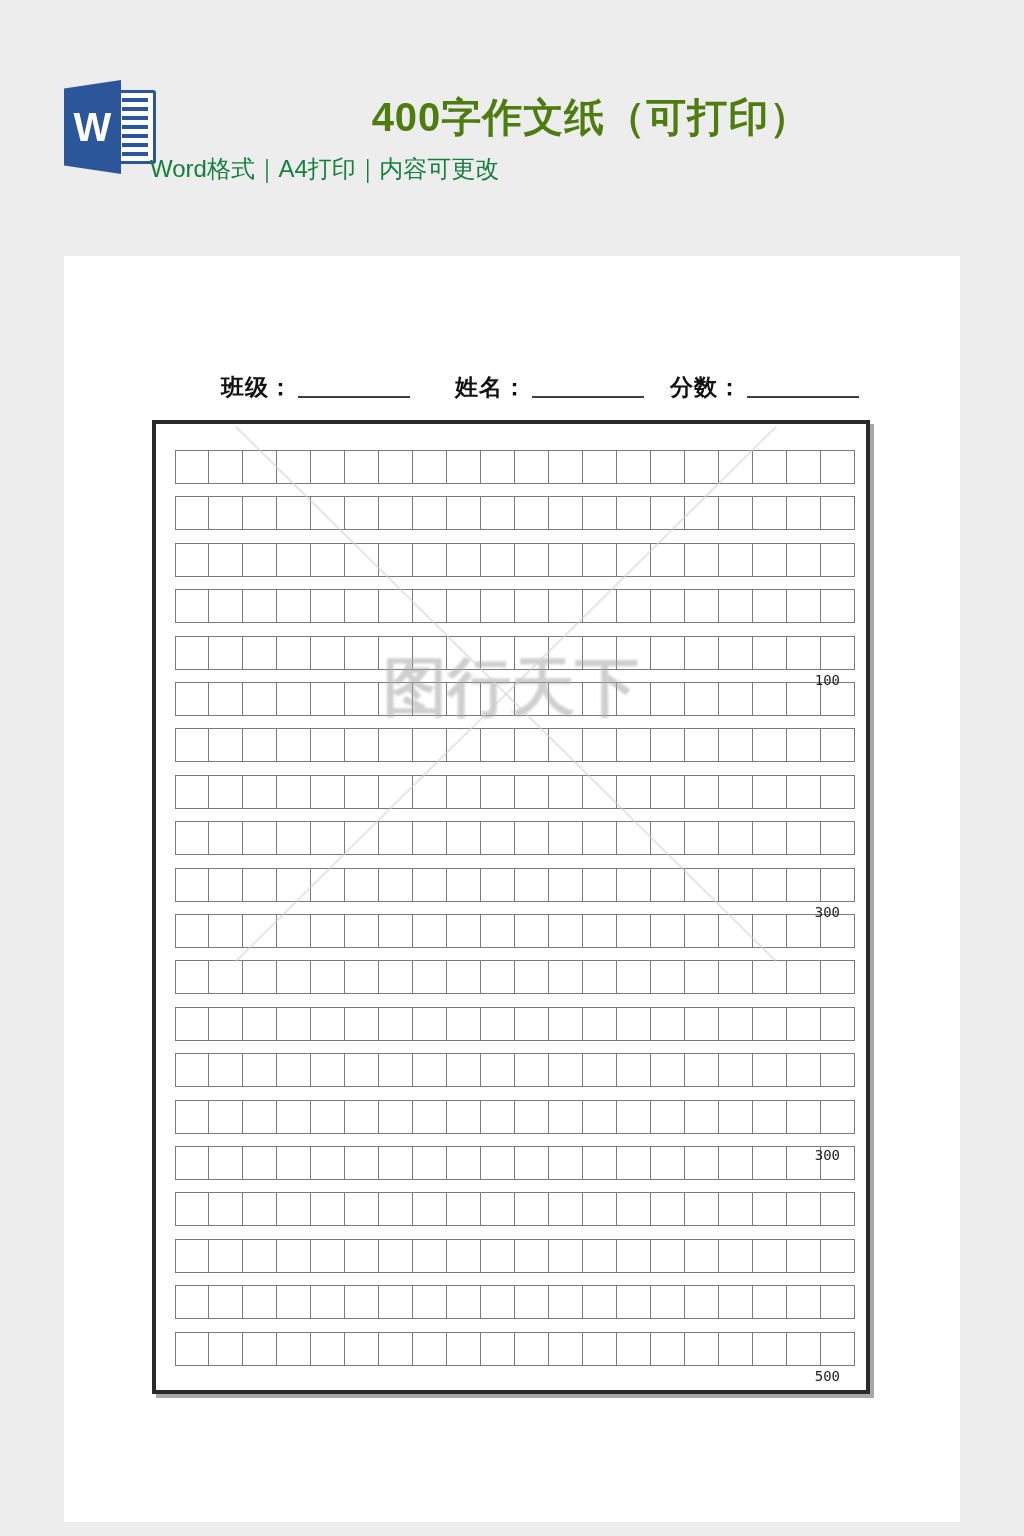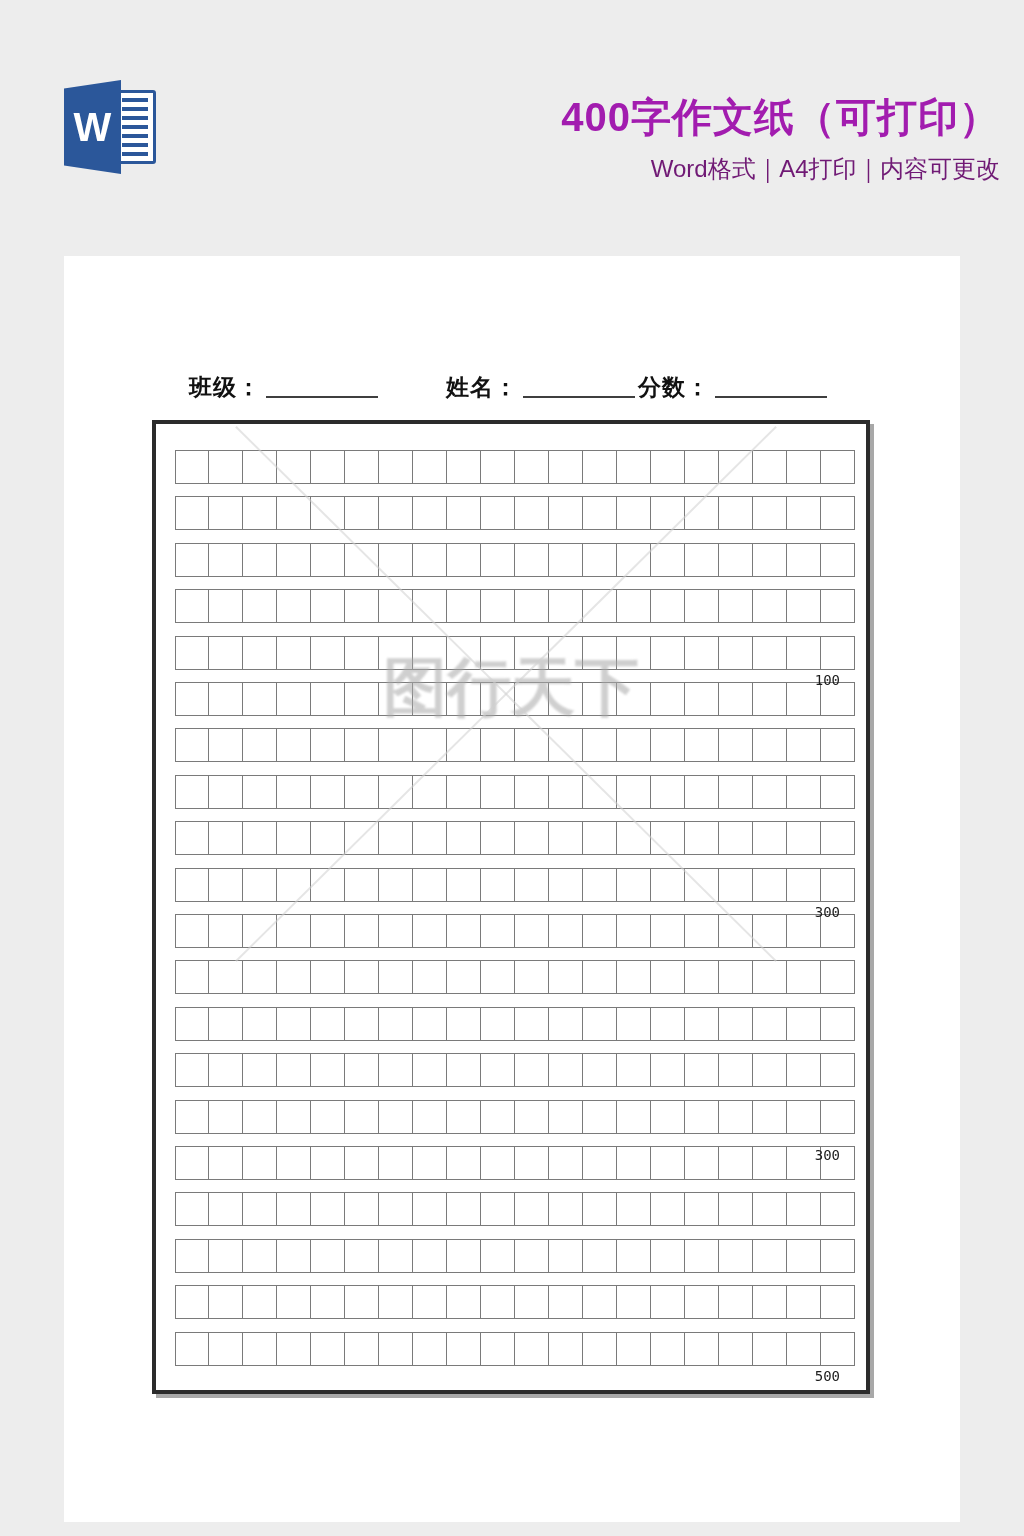--- a/index.html
+++ b/index.html
@@ -19,48 +19,48 @@
   }
   .word-icon .doc i { display:block; height:4px; background:#2b579a; }
   .word-icon .cover {
     position:absolute; left:0; top:0; width:57px; height:94px;
     background:#2b579a;
     clip-path:polygon(0 9%, 100% 0%, 100% 100%, 0 91%);
     display:flex; align-items:center; justify-content:center;
     color:#fff; font-weight:bold; font-size:40px;
   }
   .page-title {
-    position:absolute; left:150px; top:92px; width:850px;
-    text-align:right; font-size:40px; font-weight:bold;
-    color:#a21caf; letter-spacing:1px; line-height:50px;
+    position:absolute; left:166px; top:92px; width:850px;
+    text-align:center; font-size:40px; font-weight:bold;
+    color:#4d7c0f; letter-spacing:1px; line-height:50px;
   }
   .page-subtitle {
     position:absolute; left:150px; top:152px; width:850px;
-    text-align:right; font-size:24px; color:#701a75; line-height:34px;
+    text-align:left; font-size:24px; color:#15803d; line-height:34px;
   }
 
   
   .page-card {
     position:absolute; left:64px; top:256px; width:896px; height:1266px;
     background:#ffffff;
   }
 
   
   .fields { position:absolute; left:0; top:116px; width:100%; height:34px; }
   .field-group { position:absolute; top:0; white-space:nowrap; }
   .field-label {
     font-family:"Liberation Serif", serif; font-weight:600;
-    font-size:23px; color:#111; letter-spacing:1px;
+    font-size:23px; color:#111; letter-spacing:1px;margin-left:32px;
   }
   .field-line {
     display:inline-block; width:112px; height:1px;
     border-bottom:2px solid #3f3f3f; margin-left:5px;
     transform:translateY(3px);
   }
-  .fg-1 { left:125px; } .fg-2 { left:382px; } .fg-3 { left:574px; }
+  .fg-1 { left:125px; } .fg-2 { left:359px; } .fg-3 { left:574px; }
 
   
   .grid-frame {
     position:absolute; left:88px; top:164px; width:710px; height:966px;
     border:4px solid #2b2b2b; background:#fff;
     box-shadow:4px 4px 0 #a8a8a8; box-sizing:content-box;
   }
   .rows { position:absolute; left:19px; top:26px; width:681px; height:918px; }
   .grid-row { position:absolute; left:0; display:flex; height:34px; }
   .grid-cell {

